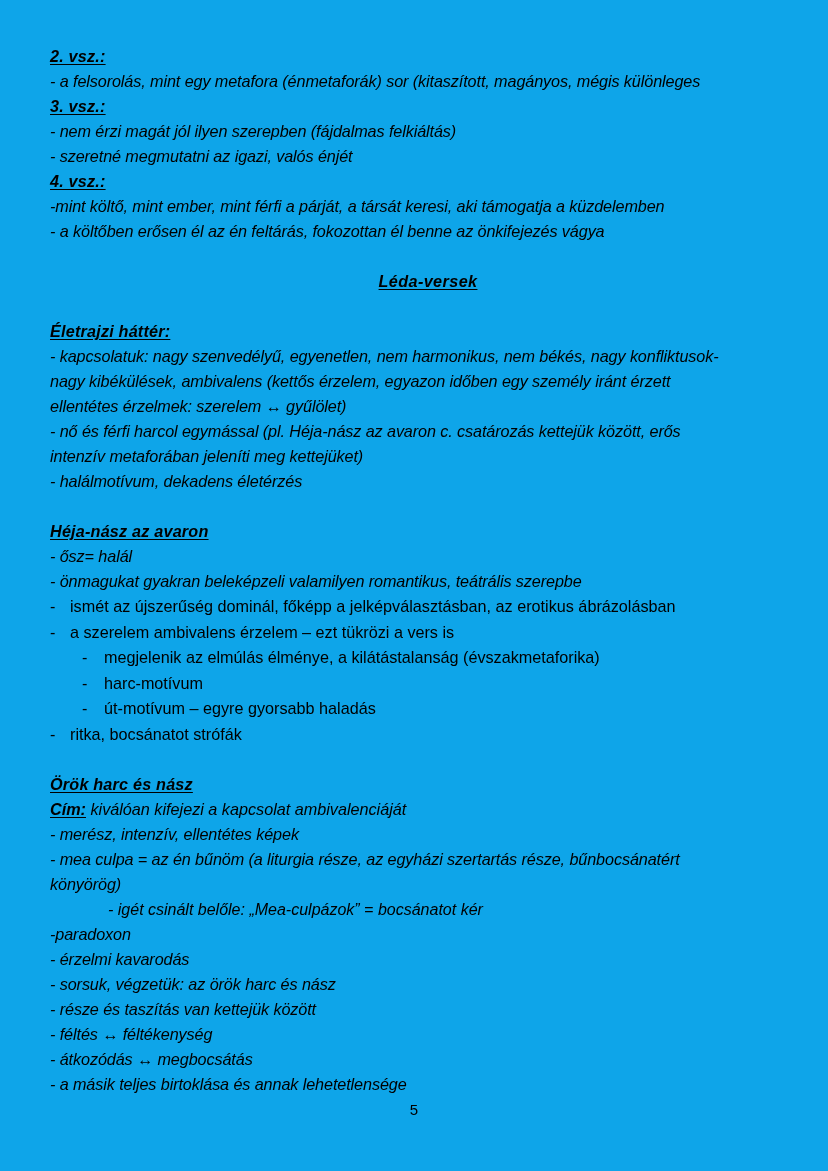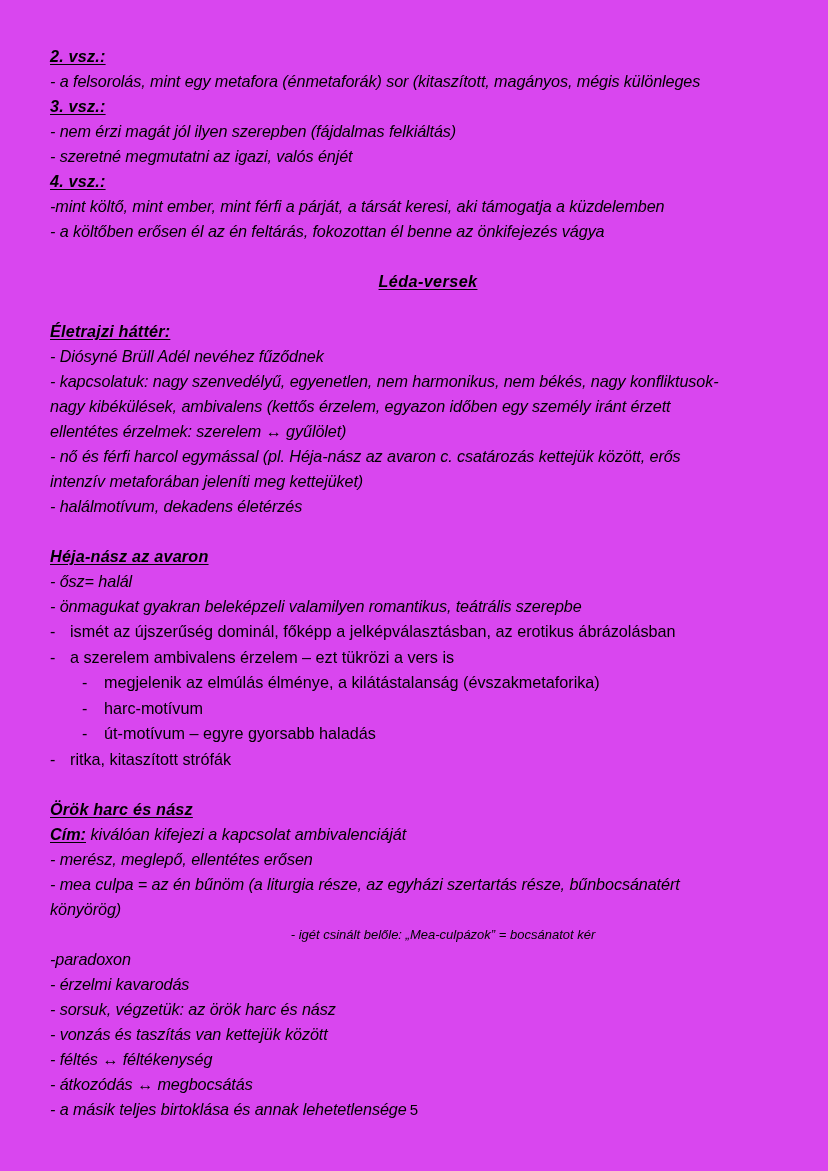--- a/index.html
+++ b/index.html
@@ -4,21 +4,21 @@
 <style>
   html, body {
     margin: 0;
     padding: 0;
     background: #ffffff;
   }
   .page {
     position: relative;
     width: 828px;
     height: 1171px;
-    background: #d946ef;
+    background: #0ea5e9;
     box-sizing: border-box;
     font-family: "Liberation Sans", sans-serif;
     color: #000000;
     overflow: hidden;
   }
   .content {
     position: absolute;
     left: 50px;
     top: 44px;
     width: 728px;
@@ -85,26 +85,25 @@
     font-style: normal;
   }
   .bullet .txt {
     flex: 1 1 auto;
   }
   .bullet.lvl1 { padding-left: 0px; }
   .bullet.lvl2 { padding-left: 32px; }
   .bullet.lvl2 .mark { width: 22px; }
   
   .indent-line {
-    font-size: 13px;
+    font-size: 16px;
     line-height: 25px;
     font-style: italic;
     padding-left: 58px;
     white-space: pre-wrap;
-    text-align: center;
   }
   
   .page-number {
     position: absolute;
     left: 0;
     right: 0;
     top: 1101px;
     text-align: center;
     font-size: 15px;
     font-style: normal;
@@ -121,21 +120,20 @@
       <div class="heading"><span class="u">3. vsz.:</span></div>
       <div class="line">- nem érzi magát jól ilyen szerepben (fájdalmas felkiáltás)</div>
       <div class="line">- szeretné megmutatni az igazi, valós énjét</div>
       <div class="heading"><span class="u">4. vsz.:</span></div>
       <div class="line">-mint költő, mint ember, mint férfi a párját, a társát keresi, aki támogatja a küzdelemben</div>
       <div class="line">- a költőben erősen él az én feltárás, fokozottan él benne az önkifejezés vágya</div>
       <div class="blank"></div>
       <div class="center-heading"><span class="u">Léda-versek</span></div>
       <div class="blank"></div>
       <div class="heading"><span class="u">Életrajzi háttér:</span></div>
-      <div class="line">- Diósyné Brüll Adél nevéhez fűződnek</div>
       <div class="line">- kapcsolatuk: nagy szenvedélyű, egyenetlen, nem harmonikus, nem békés, nagy konfliktusok-</div>
       <div class="line">nagy kibékülések, ambivalens (kettős érzelem, egyazon időben egy személy iránt érzett</div>
       <div class="line">ellentétes érzelmek: szerelem ↔ gyűlölet)</div>
       <div class="line">- nő és férfi harcol egymással (pl. Héja-nász az avaron c. csatározás kettejük között, erős</div>
       <div class="line">intenzív metaforában jeleníti meg kettejüket)</div>
       <div class="line">- halálmotívum, dekadens életérzés</div>
       <div class="blank"></div>
       <div class="heading"><span class="u">Héja-nász az avaron</span></div>
       <div class="line">- ősz= halál</div>
       <div class="line">- önmagukat gyakran beleképzeli valamilyen romantikus, teátrális szerepbe</div>
@@ -154,31 +152,31 @@
       <div class="bullet lvl2">
         <span class="mark">-</span>
         <span class="txt">harc-motívum</span>
       </div>
       <div class="bullet lvl2">
         <span class="mark">-</span>
         <span class="txt">út-motívum – egyre gyorsabb haladás</span>
       </div>
       <div class="bullet lvl1">
         <span class="mark">-</span>
-        <span class="txt">ritka, kitaszított strófák</span>
+        <span class="txt">ritka, bocsánatot strófák</span>
       </div>
       <div class="blank"></div>
       <div class="heading"><span class="u">Örök harc és nász</span></div>
       <div class="label-line"><span class="lbl">Cím:</span><span> kiválóan kifejezi a kapcsolat ambivalenciáját</span></div>
-      <div class="line">- merész, meglepő, ellentétes erősen</div>
+      <div class="line">- merész, intenzív, ellentétes képek</div>
       <div class="line">- mea culpa = az én bűnöm (a liturgia része, az egyházi szertartás része, bűnbocsánatért</div>
       <div class="line">könyörög)</div>
       <div class="indent-line">- igét csinált belőle: „Mea-culpázok” = bocsánatot kér</div>
       <div class="line">-paradoxon</div>
       <div class="line">- érzelmi kavarodás</div>
       <div class="line">- sorsuk, végzetük: az örök harc és nász</div>
-      <div class="line">- vonzás és taszítás van kettejük között</div>
+      <div class="line">- része és taszítás van kettejük között</div>
       <div class="line">- féltés ↔ féltékenység</div>
       <div class="line">- átkozódás ↔ megbocsátás</div>
       <div class="line">- a másik teljes birtoklása és annak lehetetlensége</div>
     </div>
   <div class="page-number">5</div>
 </div>
 
 </body></html>

